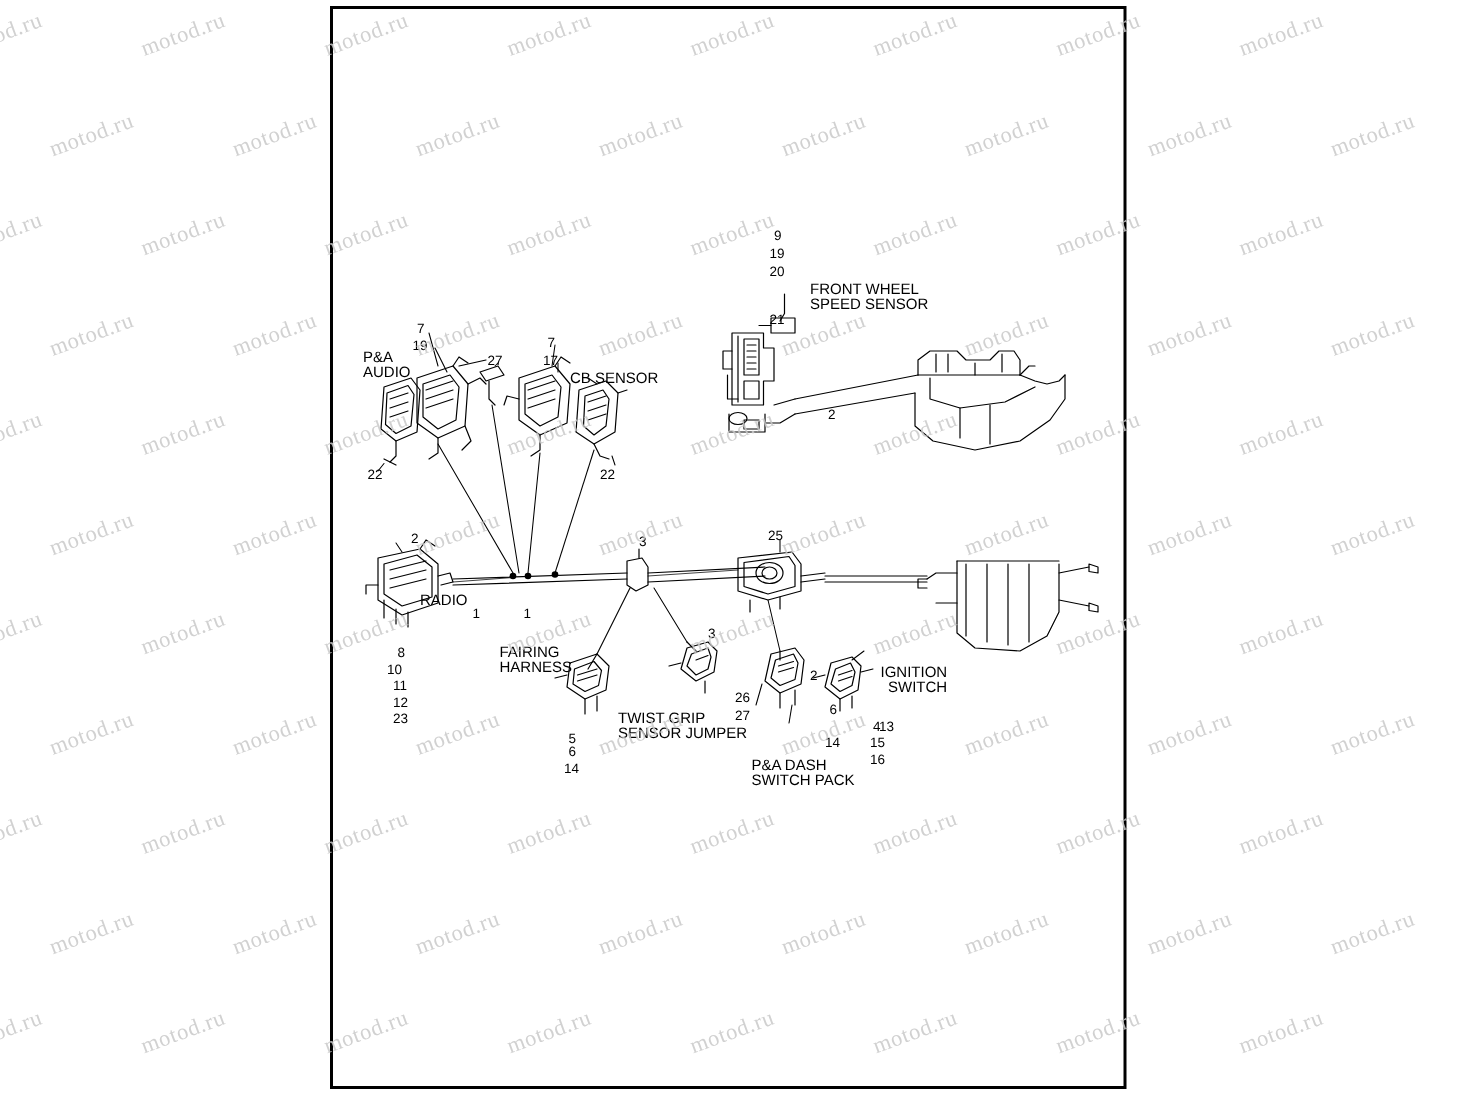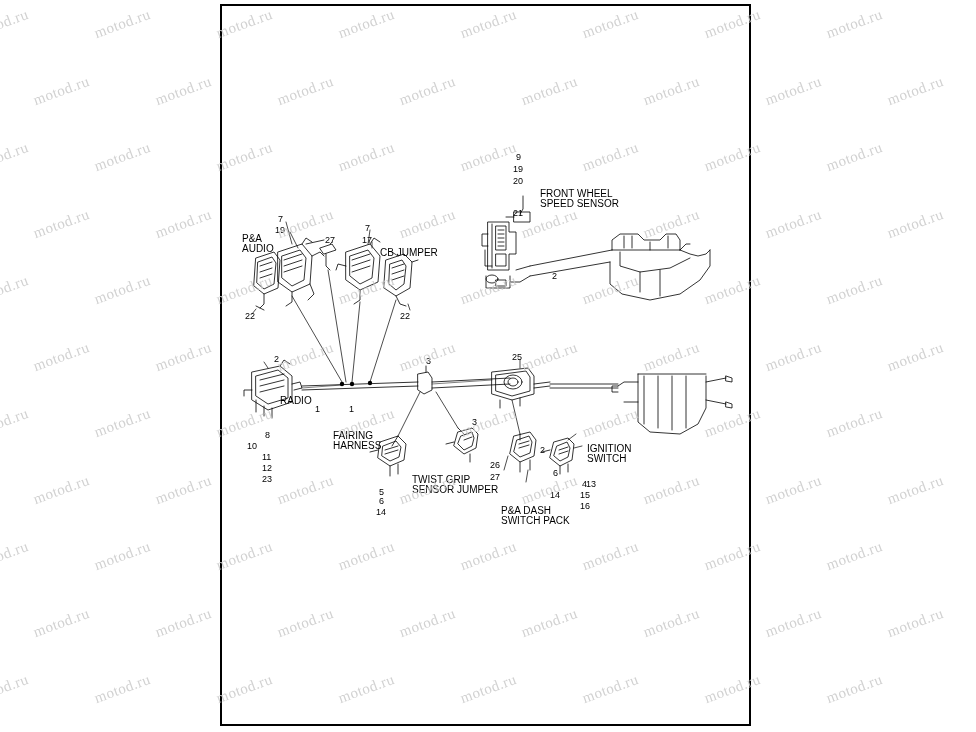--- a/index.html
+++ b/index.html
@@ -337,34 +337,34 @@
       <div class="lbl num" style="left: 513px; top: 176px;">20</div>
       <div class="lbl num" style="left: 513px; top: 188px; margin-top: 20px;">21</div>
       <div class="lbl" style="left: 540px; top: 189px;">FRONT WHEEL<br>SPEED SENSOR</div>
       <div class="lbl num" style="left: 552px; top: 271px;">2</div>
       <div class="lbl num" style="left: 278px; top: 214px;">7</div>
       <div class="lbl num" style="left: 275px; top: 225px;">19</div>
       <div class="lbl" style="left: 242px; top: 234px;">P&amp;A<br>AUDIO</div>
       <div class="lbl num" style="left: 325px; top: 235px;">27</div>
       <div class="lbl num" style="left: 365px; top: 223px;">7</div>
       <div class="lbl num" style="left: 362px; top: 235px;">17</div>
-      <div class="lbl" style="left: 380px; top: 248px;">CB JUMPER</div>
+      <div class="lbl" style="left: 380px; top: 248px;">CB SENSOR</div>
       <div class="lbl num" style="left: 245px; top: 311px;">22</div>
       <div class="lbl num" style="left: 400px; top: 311px;">22</div>
       <div class="lbl num" style="left: 274px; top: 354px;">2</div>
       <div class="lbl" style="left: 280px; top: 396px;">RADIO</div>
       <div class="lbl num" style="left: 315px; top: 404px;">1</div>
       <div class="lbl num" style="left: 349px; top: 404px;">1</div>
       <div class="lbl num" style="left: 426px; top: 356px;">3</div>
       <div class="lbl num" style="left: 472px; top: 417px;">3</div>
       <div class="lbl num" style="left: 512px; top: 352px;">25</div>
       <div class="lbl num" style="left: 540px; top: 445px;">2</div>
-      <div class="lbl" style="left: 587px; top: 444px;">IGNITION<br>SWITCH</div>
+      <div class="lbl" style="left: 587px; top: 444px; text-align: right;">IGNITION<br>SWITCH</div>
       <div class="lbl num" style="left: 265px; top: 430px;">8</div>
-      <div class="lbl num" style="left: 247px; top: 441px;">10</div>
+      <div class="lbl num" style="left: 258px; top: 441px;">10</div>
       <div class="lbl num" style="left: 262px; top: 452px;">11</div>
       <div class="lbl num" style="left: 262px; top: 463px;">12</div>
       <div class="lbl num" style="left: 262px; top: 474px;">23</div>
       <div class="lbl" style="left: 333px; top: 431px;">FAIRING<br>HARNESS</div>
       <div class="lbl num" style="left: 379px; top: 487px;">5</div>
       <div class="lbl num" style="left: 379px; top: 496px;">6</div>
       <div class="lbl num" style="left: 376px; top: 507px;">14</div>
       <div class="lbl" style="left: 412px; top: 475px;">TWIST GRIP<br>SENSOR JUMPER</div>
       <div class="lbl num" style="left: 490px; top: 460px;">26</div>
       <div class="lbl num" style="left: 490px; top: 472px;">27</div>

